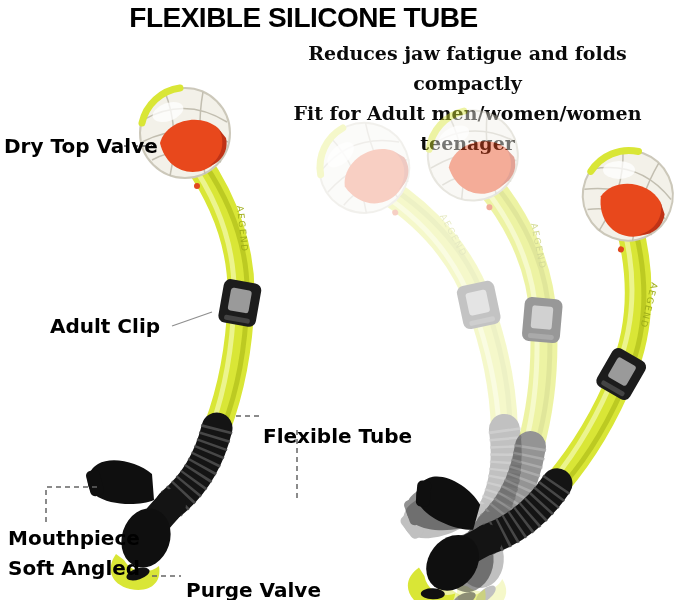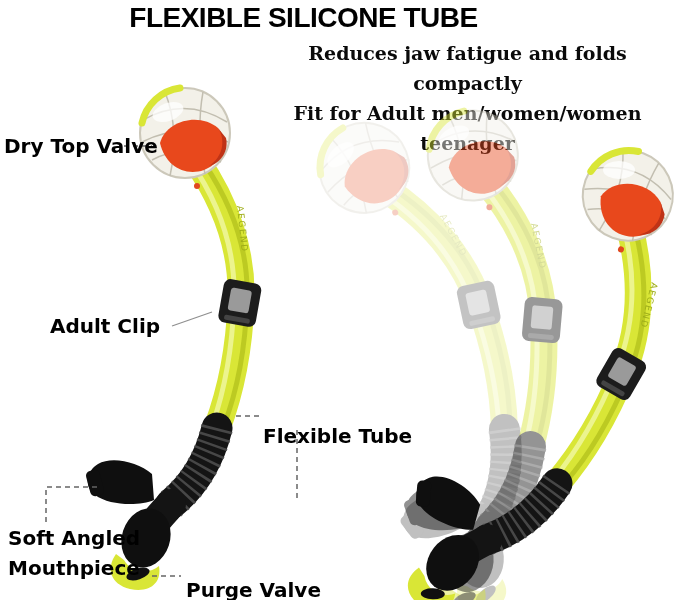--- a/index.html
+++ b/index.html
@@ -112,19 +112,19 @@
 
   <div class="callout" id="c-dry">Dry Top Valve</div>
 
   <div class="callout" id="c-qr">
     <div>Adult Clip</div>
   </div>
 
   <div class="callout" id="c-flex">Flexible Tube</div>
 
   <div class="callout" id="c-soft">
+    <div>Mouthpiece</div>
     <div>Soft Angled</div>
-    <div>Mouthpiece</div>
   </div>
 
   <div class="callout" id="c-purge">Purge Valve</div>
 
 </div>
 
 </body></html>

